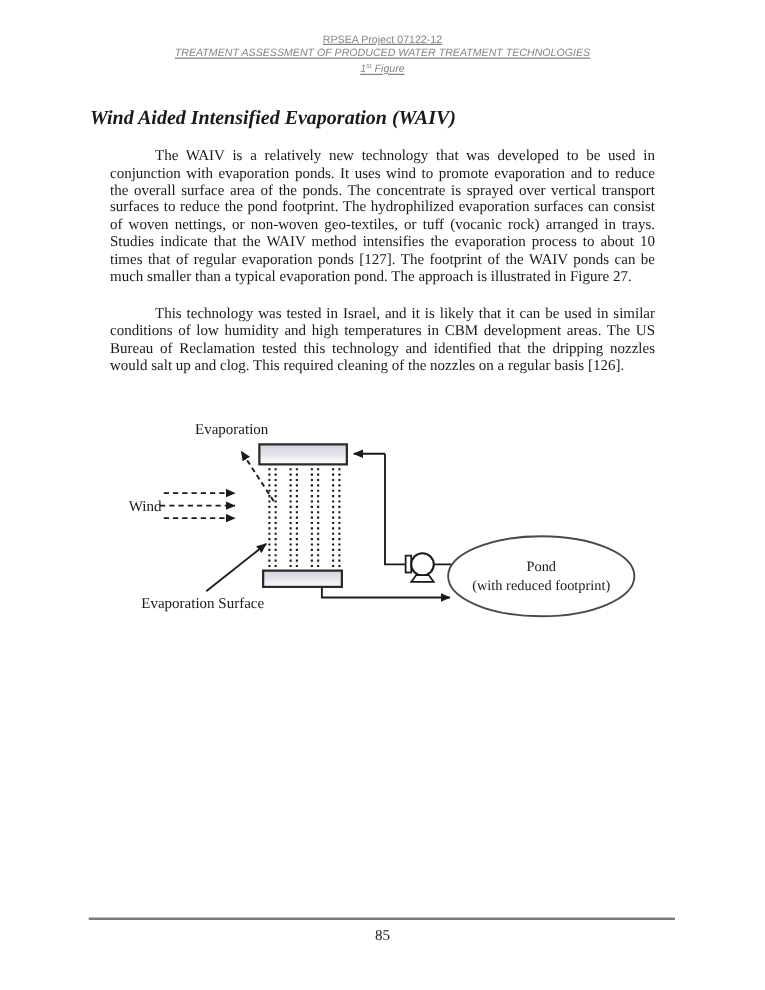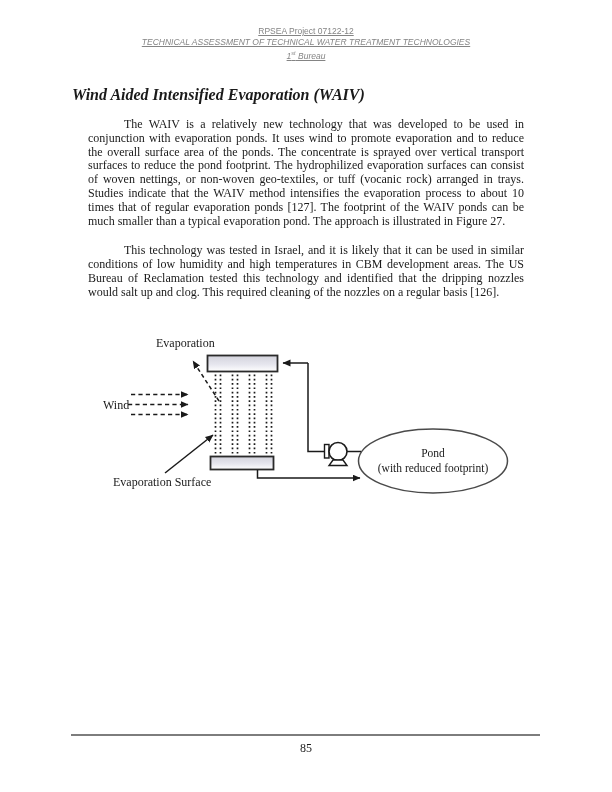--- a/index.html
+++ b/index.html
@@ -49,22 +49,22 @@
     text-align:center; font-size:12px;
   }
 </style>
 </head>
 <body>
 
 <div class="page">
 
   <div class="header">
     <div>RPSEA Project 07122-12</div>
-    <div class="it">TECHNICAL ASSESSMENT OF TECHNICAL WATER TREATMENT TECHNOLOGIES</div>
-    <div class="it"><span>1</span><sup>st</sup>&nbsp;<span>Bureau</span></div>
+    <div class="it">TREATMENT ASSESSMENT OF PRODUCED WATER TREATMENT TECHNOLOGIES</div>
+    <div class="it"><span>1</span><sup>st</sup>&nbsp;<span>Figure</span></div>
   </div>
 
   <div class="content">
     <h3>Wind Aided Intensified Evaporation (WAIV)</h3>
     <p>The WAIV is a relatively new technology that was developed to be used in conjunction with evaporation ponds. It uses wind to promote evaporation and to reduce the overall surface area of the ponds. The concentrate is sprayed over vertical transport surfaces to reduce the pond footprint. The hydrophilized evaporation surfaces can consist of woven nettings, or non-woven geo-textiles, or tuff (vocanic rock) arranged in trays. Studies indicate that the WAIV method intensifies the evaporation process to about 10 times that of regular evaporation ponds [127]. The footprint of the WAIV ponds can be much smaller than a typical evaporation pond. The approach is illustrated in Figure 27.</p>
     <p>This technology was tested in Israel, and it is likely that it can be used in similar conditions of low humidity and high temperatures in CBM development areas. The US Bureau of Reclamation tested this technology and identified that the dripping nozzles would salt up and clog. This required cleaning of the nozzles on a regular basis [126].</p>
   </div>
 
   <svg class="figure-svg" width="450" height="172" viewBox="95 331 450 172" xmlns="http://www.w3.org/2000/svg">
     <defs>

